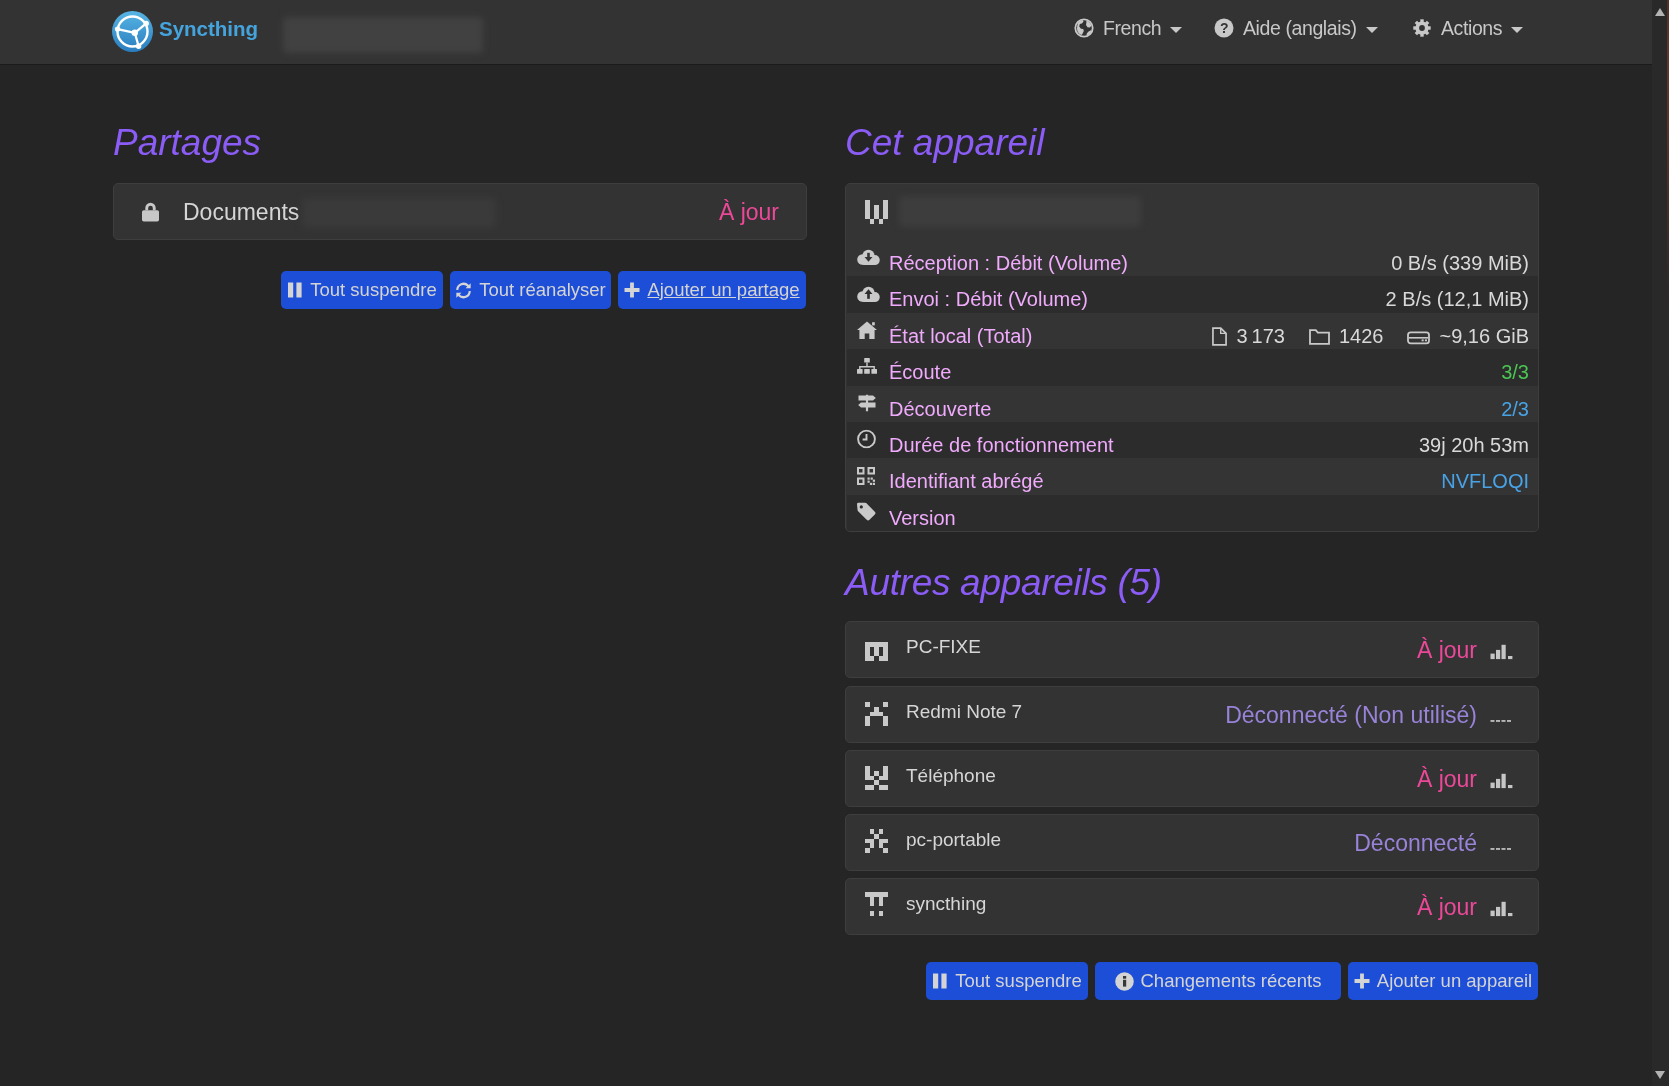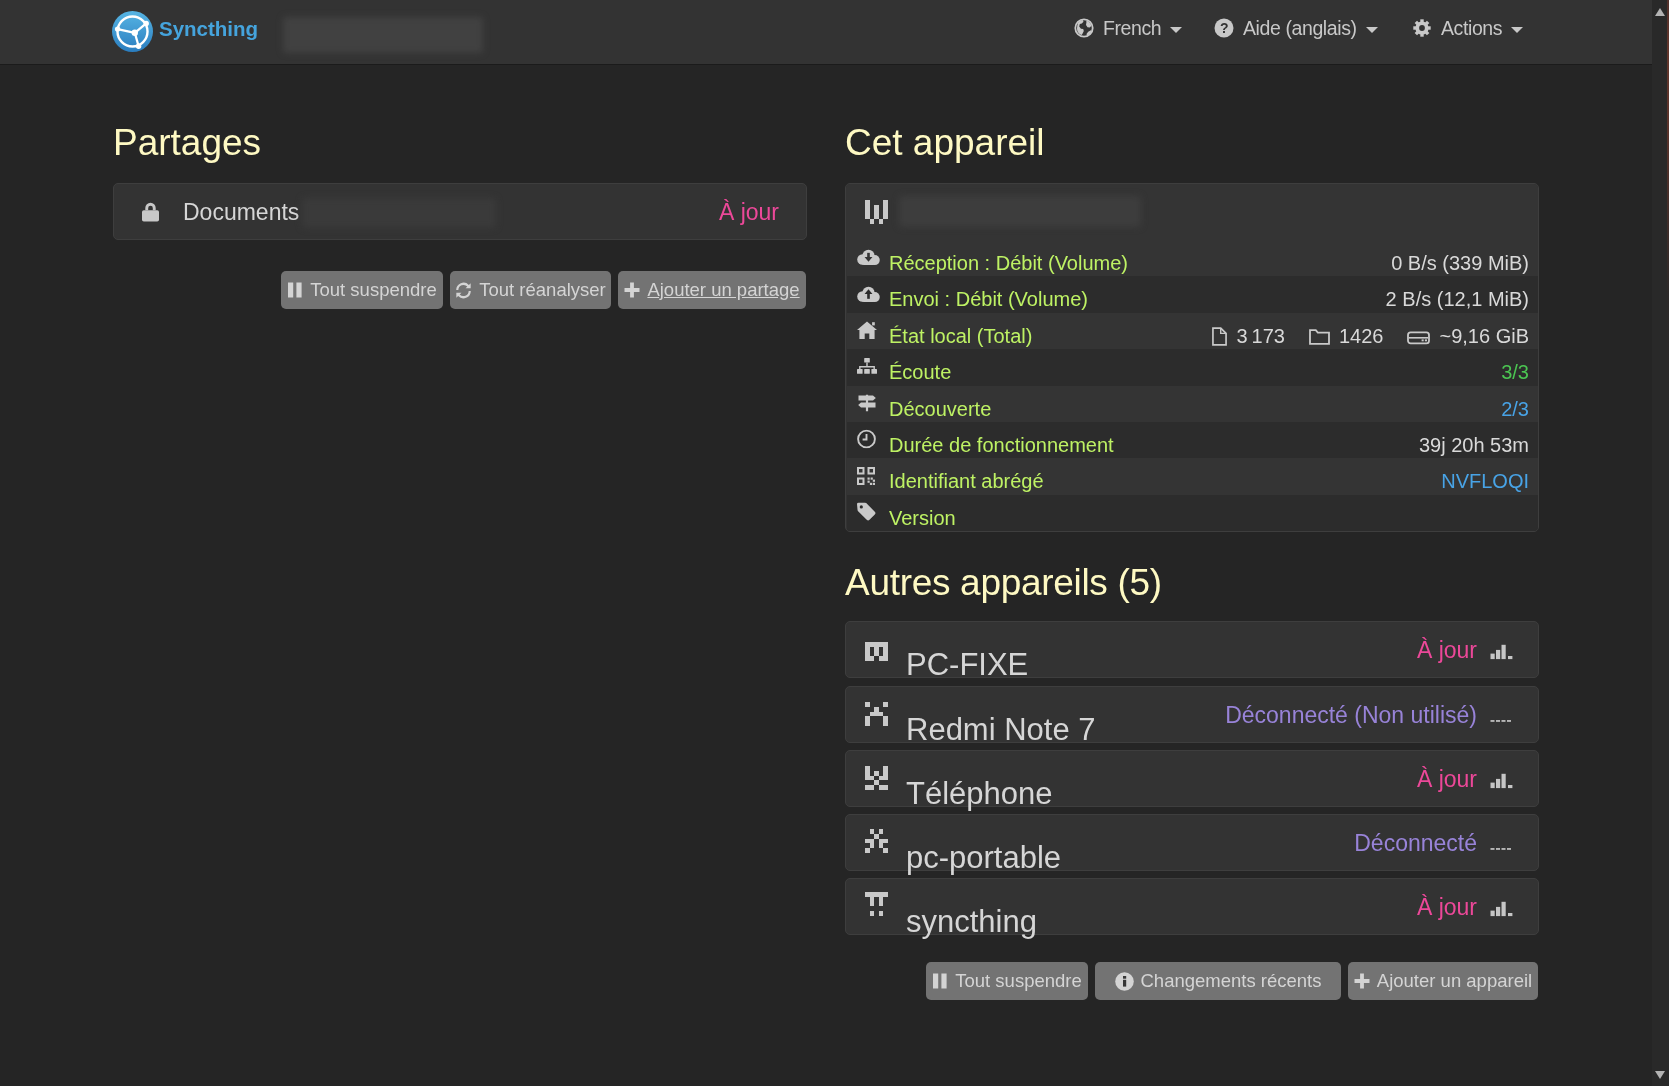--- a/index.html
+++ b/index.html
@@ -7,38 +7,38 @@
 body { background:#252525; font-family:"Liberation Sans",sans-serif; position:relative; }
 .abs { position:absolute; }
 
 #navbar { position:absolute; left:0; top:0; width:1652px; height:65px; background:#333333; border-bottom:1px solid #1b1b1b; }
 #brandtxt { position:absolute; left:159px; top:16.5px; font-size:20.5px; font-weight:bold; color:#45a4dd; }
 .blurbox { position:absolute; background:#3e3e3e; border-radius:4px; filter:blur(3px); }
 .navitem { position:absolute; top:0; height:56px; display:flex; align-items:center; color:#c8c8c8; font-size:19.5px; letter-spacing:-0.4px; }
 .caret { display:inline-block; width:0; height:0; border-left:6px solid transparent; border-right:6px solid transparent; border-top:6px solid #c8c8c8; margin-left:9px; margin-top:4px; }
 .nicon { margin-right:9px; display:inline-flex; }
 
-.h2 { position:absolute; font-size:37px; color:#fef9c3; line-height:42px; font-weight:400; }
+.h2 { position:absolute; font-size:37px; color:#8b5cf6; line-height:42px; font-weight:400;font-style:italic; }
 
 .panel { position:absolute; background:#333333; border:1px solid #3e3e3e; border-radius:5px; }
 .status { position:absolute; font-size:23px; top:15px; }
 .ok { color:#ec4899; }
 .discon { color:#9883d8; }
-.devname { position:absolute; left:60px; top:25px; font-size:31px; color:#d6d6d6; }
+.devname { position:absolute; left:60px; top:14px; font-size:19px; color:#d6d6d6; }
 .identicon { position:absolute; left:19px; top:16px; }
 
 .trow { position:absolute; left:1px; width:692px; height:36.4px; }
 .trow.odd { background:#343434; }
 .trow.even { background:#2c2c2c; }
-.tlabel { position:absolute; left:42px; top:12px; font-size:20px; color:#bef264; white-space:nowrap; }
+.tlabel { position:absolute; left:42px; top:12px; font-size:20px; color:#f0abfc; white-space:nowrap; }
 .tval { position:absolute; right:10px; top:12px; font-size:20px; color:#d9d9d9; white-space:nowrap; }
 .ticon { position:absolute; left:10px; top:53%; transform:translateY(-50%); }
 
 .btnrow { position:absolute; display:flex; justify-content:flex-end; gap:7px; }
-.btn { height:38px; background:#737373; border-radius:5px; color:#d4d4d4; font-size:18.5px; display:inline-flex; align-items:center; justify-content:center; white-space:nowrap; }
+.btn { height:38px; background:#1d4ed8; border-radius:5px; color:#d4d4d4; font-size:18.5px; display:inline-flex; align-items:center; justify-content:center; white-space:nowrap; }
 .btn .bicon { margin-right:7px; display:inline-flex; }
 
 #sbar { position:absolute; right:0; top:0; width:17px; height:1086px; background:#292929; }
 .sarrow { position:absolute; left:3px; width:0; height:0; border-left:5.5px solid transparent; border-right:5.5px solid transparent; }
 </style>
 </head>
 <body>
 
 <div id="navbar">
   <svg class="abs" style="left:112px;top:11px;" width="41" height="41" viewBox="0 0 41 41">

